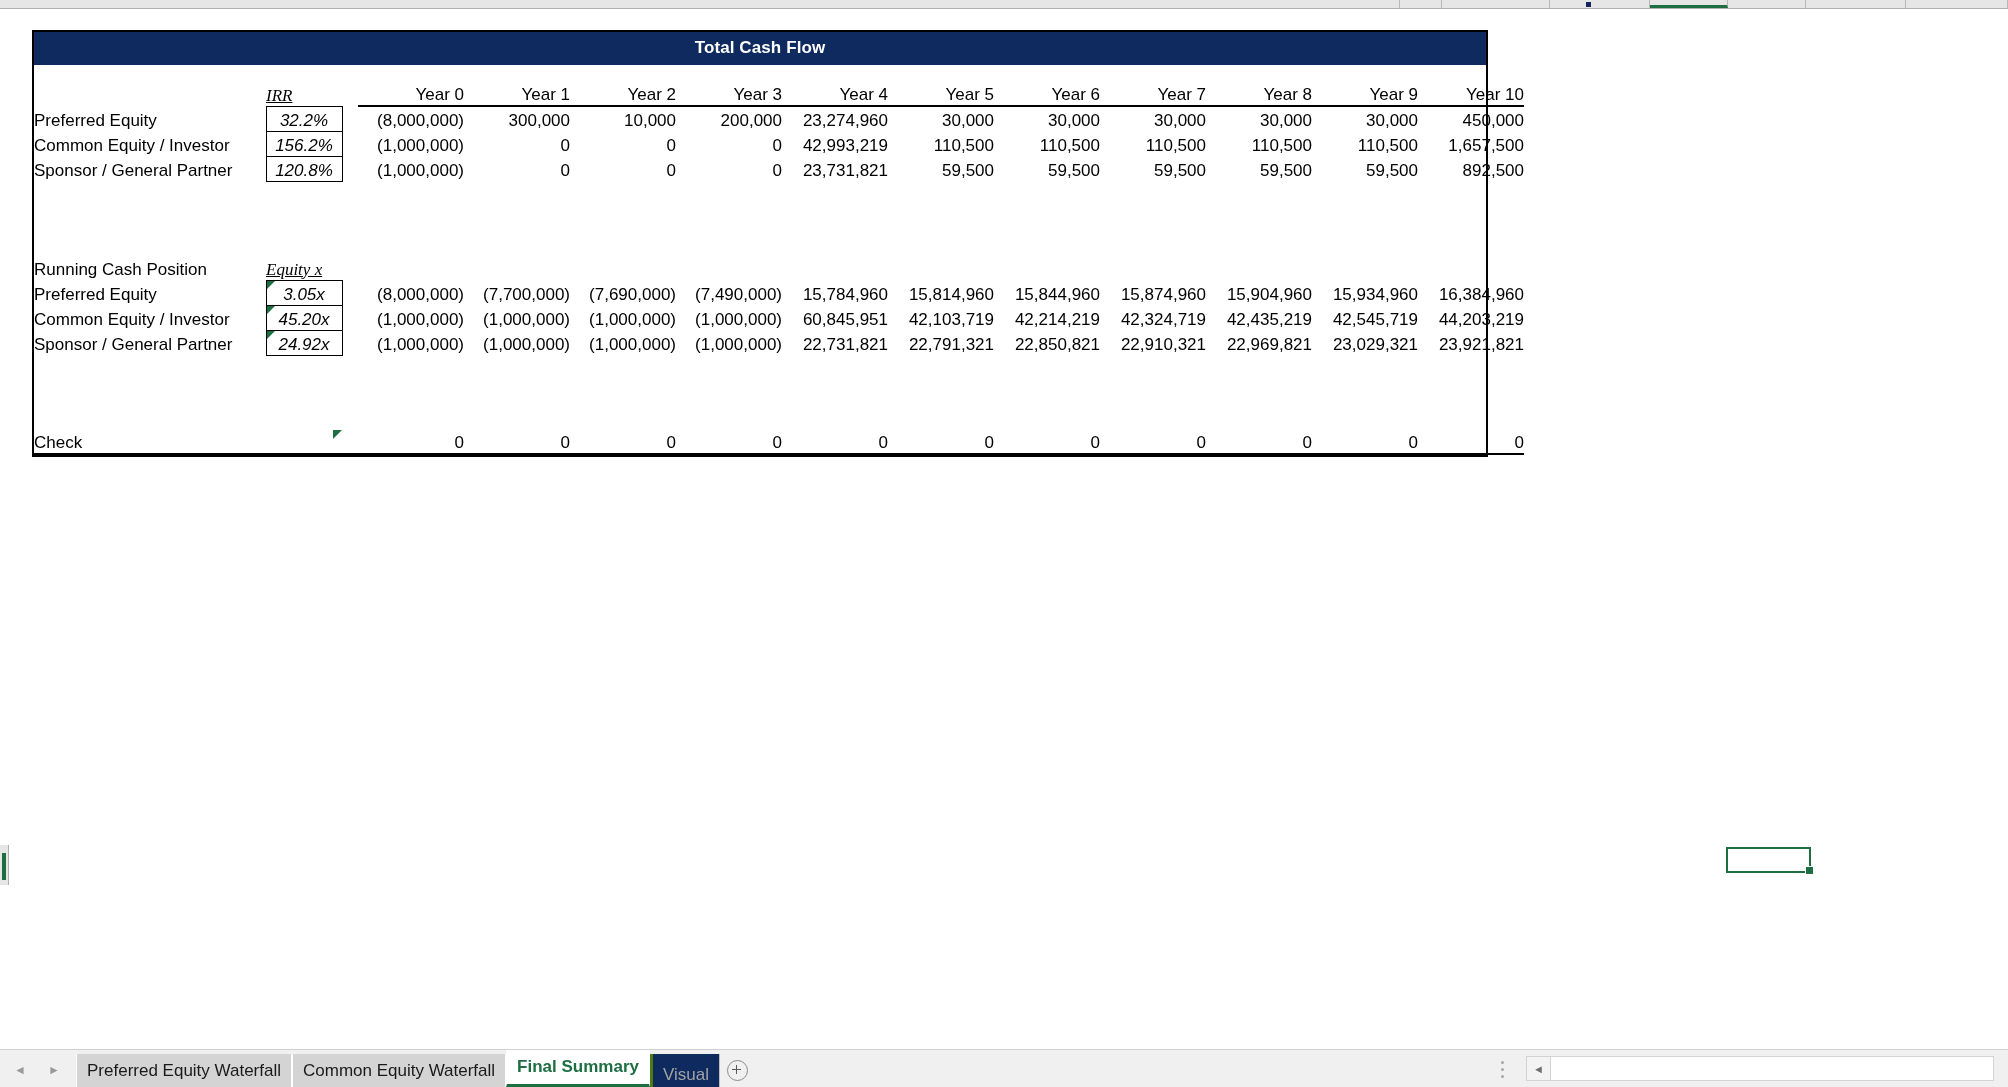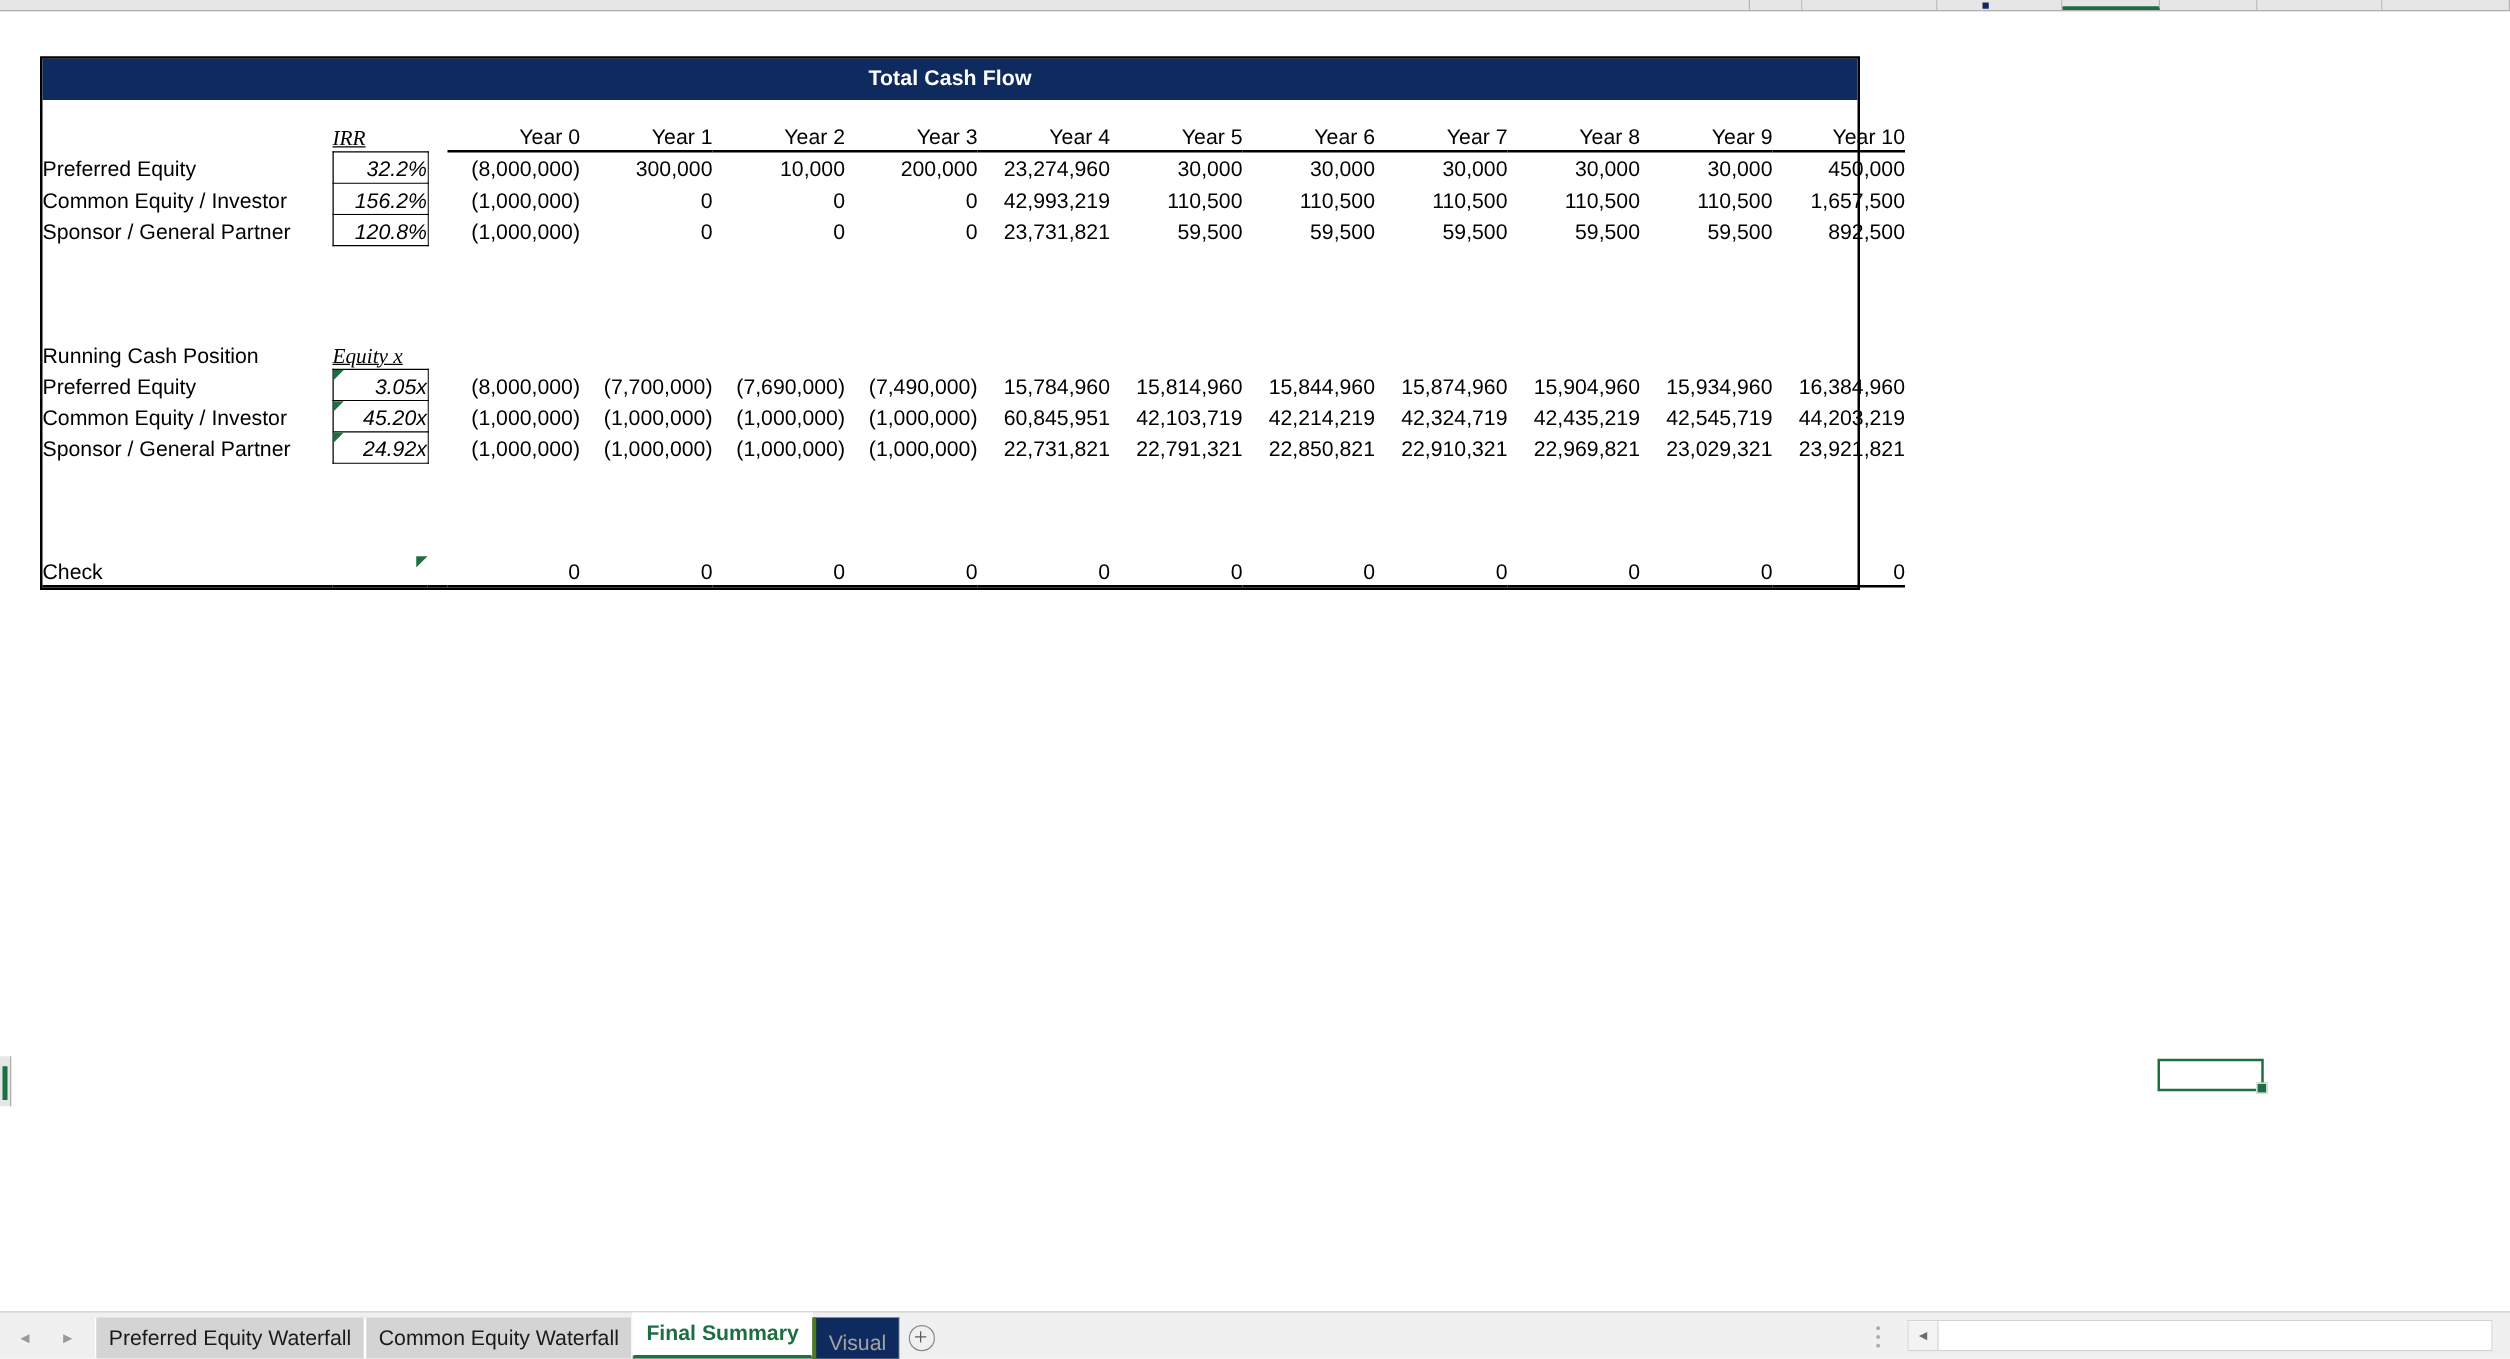--- a/index.html
+++ b/index.html
@@ -89,21 +89,21 @@
     height: 7px;
     background: #1d6f42;
     border: 1px solid #ffffff;
     box-sizing: content-box;
   }
 
   
   .report {
     position: absolute;
     left: 32px;
-    top: 45px;
+    top: 30px;
     width: 1456px;
     border: 2px solid #000000;
     box-sizing: border-box;
     background: #ffffff;
   }
 
   .report-title {
     background: #0e2a5e;
     color: #ffffff;
     font-weight: bold;
@@ -173,21 +173,21 @@
 
   .num {
     text-align: right;
     padding-right: 5px;
     font-size: 17px;
   }
 
   .metric-cell {
     border: 1px solid #000000;
     font-style: italic;
-    text-align: right;
+    text-align: center;
     padding-left: 5px;
     font-size: 17px;
     position: relative;
     height: 24px;
     background: #ffffff;
   }
   .metric-cell.top-row { border-top: 1px solid #000000; }
 
   
   .err-tri {

